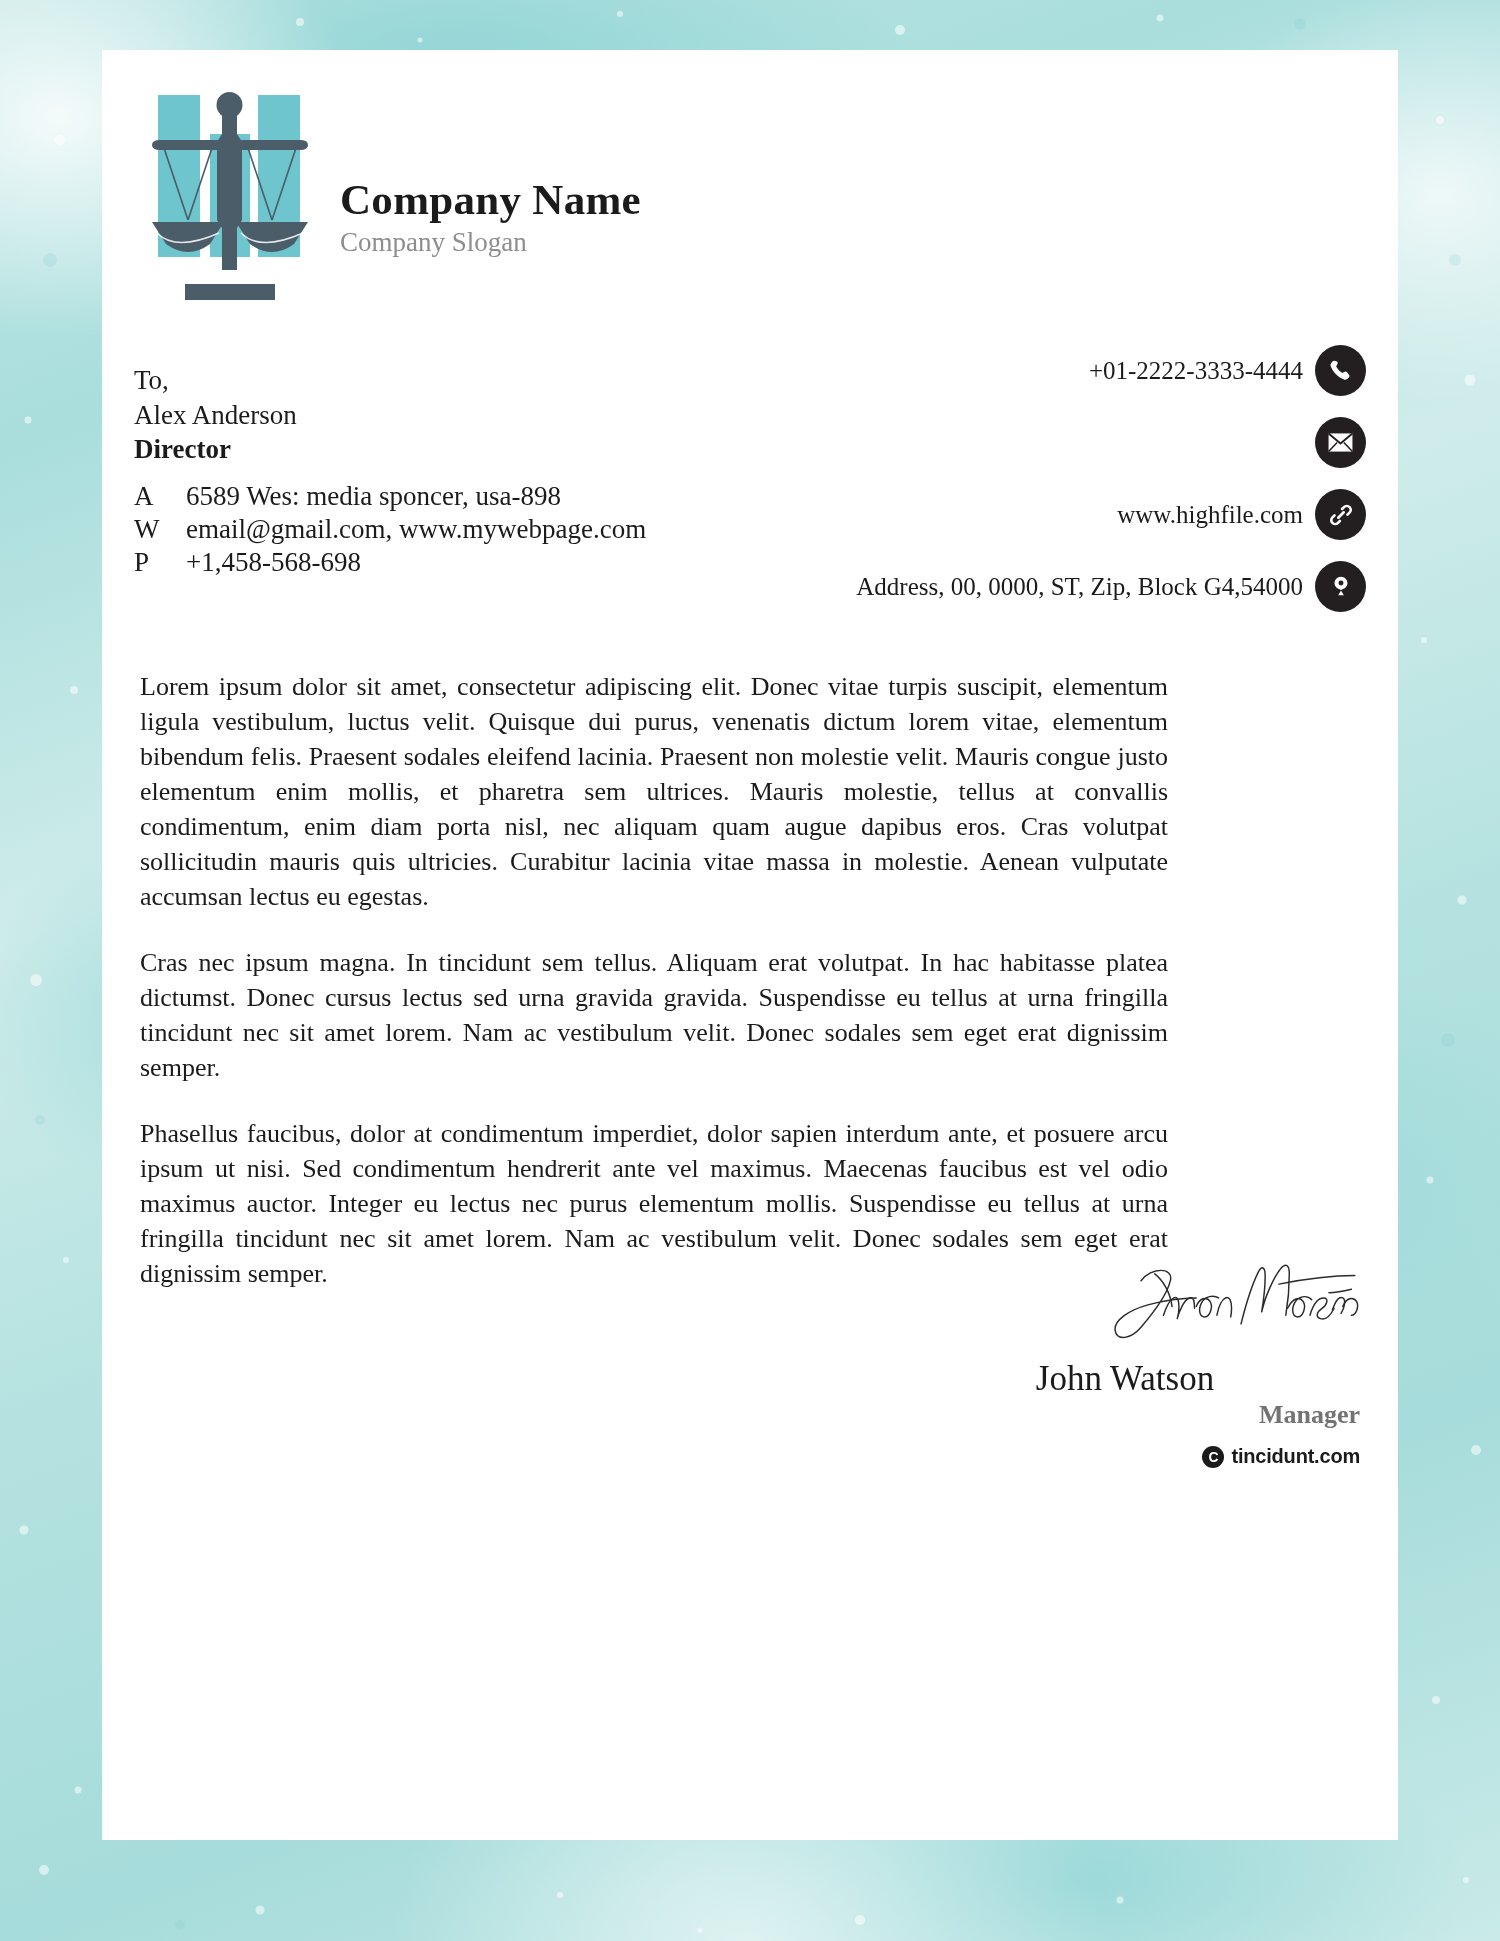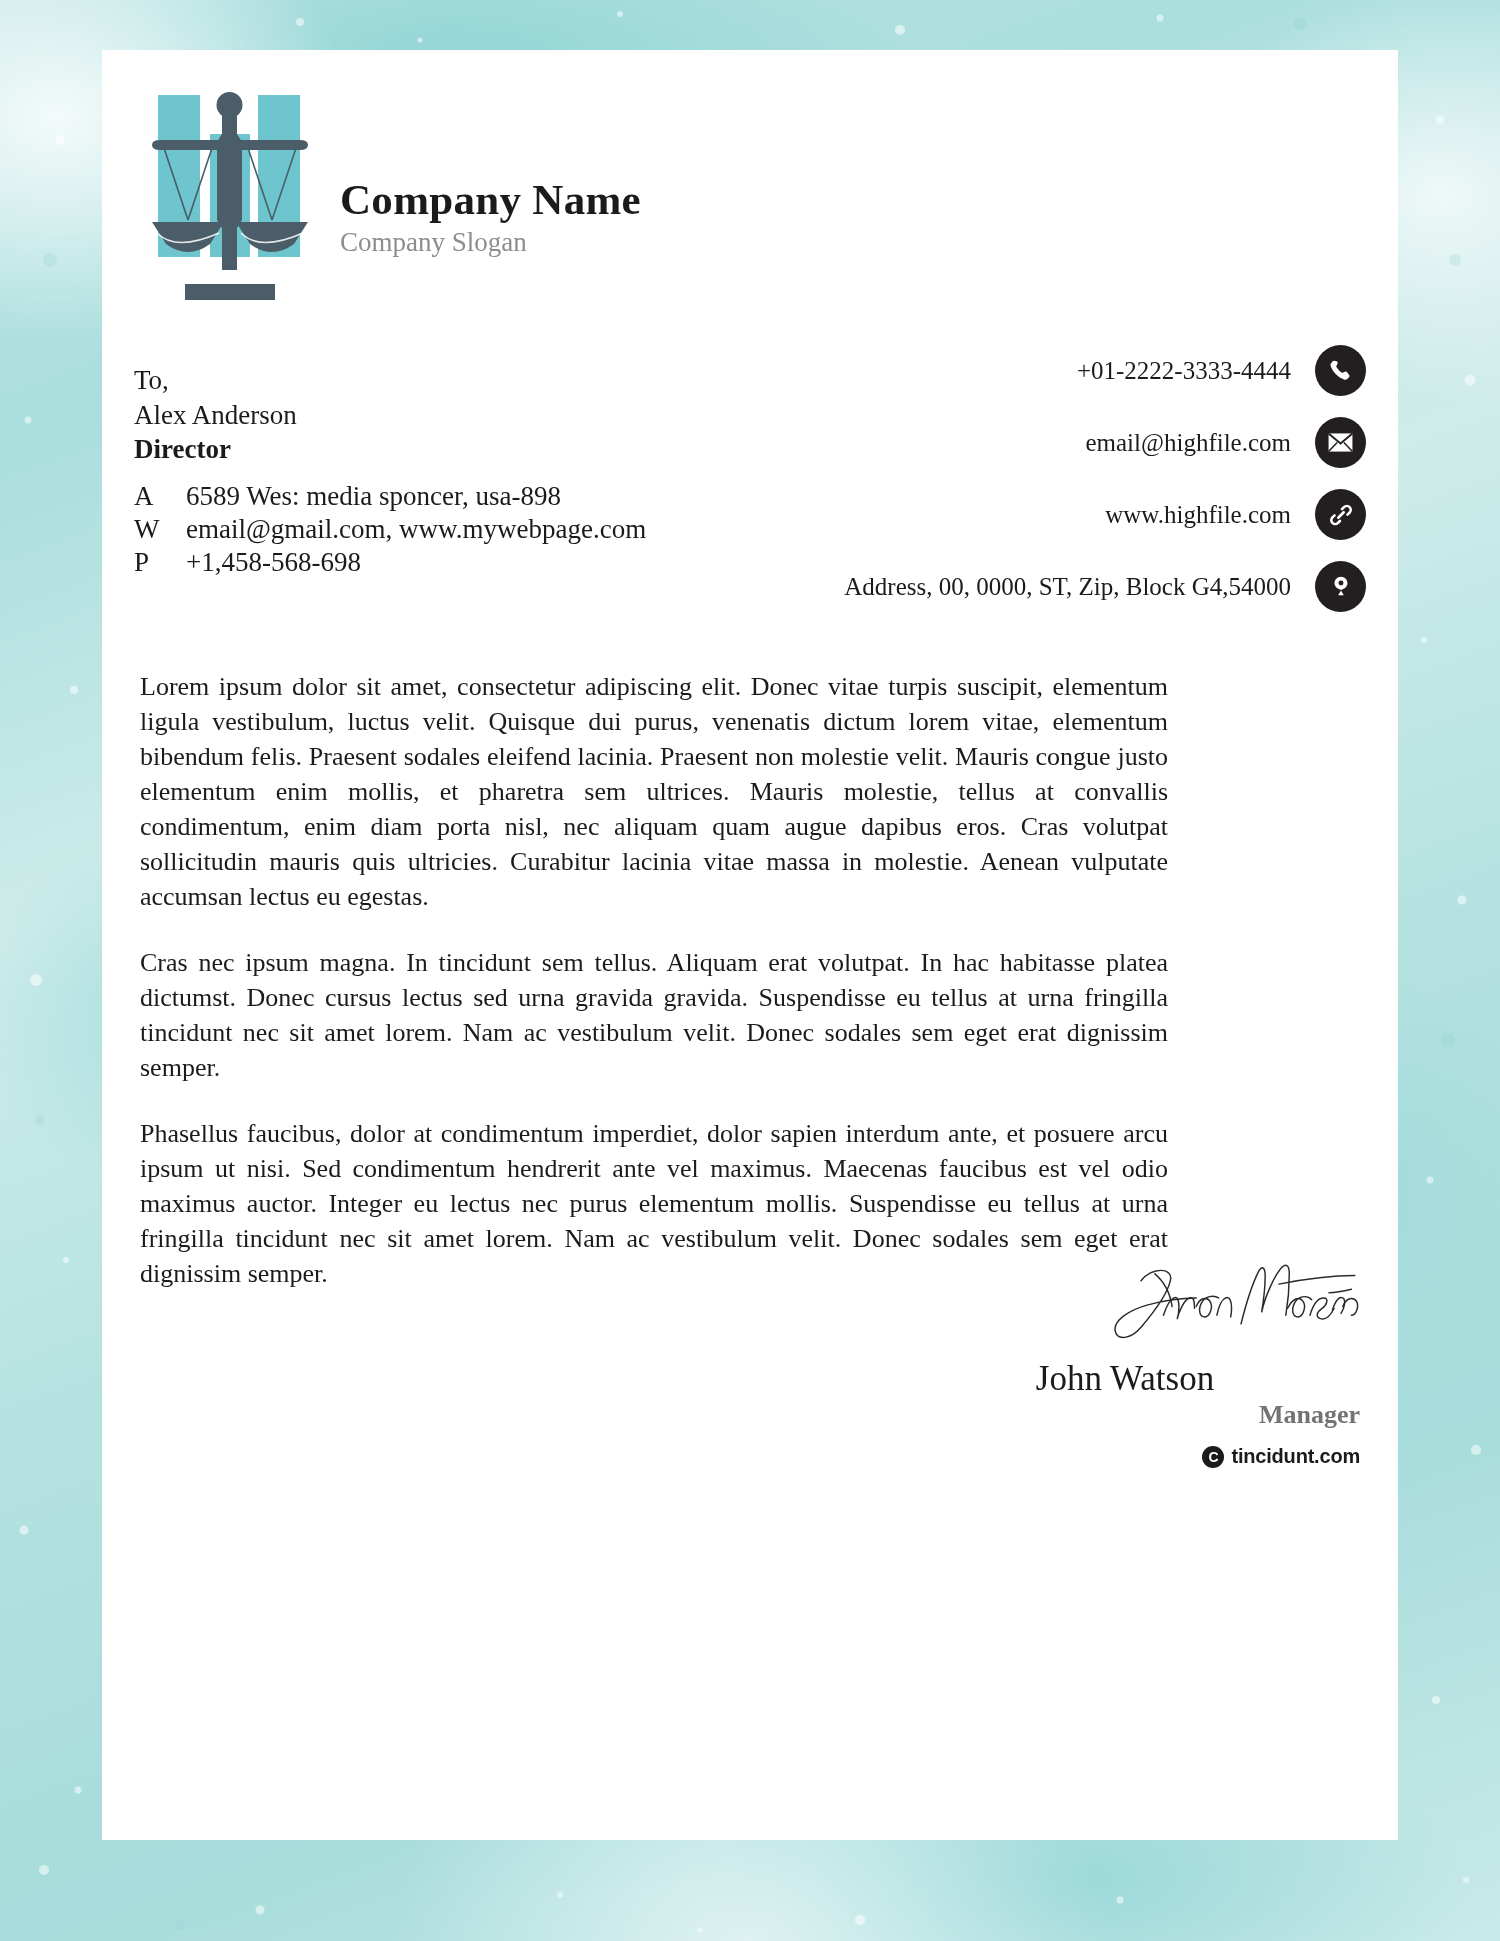--- a/index.html
+++ b/index.html
@@ -133,21 +133,21 @@
     display: flex;
     align-items: center;
     justify-content: flex-end;
     margin-bottom: 21px;
   }
   .contact-text {
     font-size: 25px;
     color: #1b1b1b;
     text-align: right;
     line-height: 1.25;
-    padding-right: 24px;
+    padding-right: 12px;
     flex: 1;
   }
   .contact-icon {
     width: 51px;
     height: 51px;
     flex: none;
     border-radius: 50%;
     background: #231f20;
     display: flex;
     align-items: center;
@@ -339,21 +339,20 @@
       <div class="contact-row">
         <div class="contact-text">+01-2222-3333-4444</div>
         <div class="contact-icon">
           <svg viewBox="0 0 24 24" width="26" height="26" fill="#ffffff">
             <path d="M6.6 2.8c-.7-.5-1.7-.4-2.3.3L3 4.6c-.7.8-.9 1.9-.5 2.9 1 2.6 2.7 5.2 4.9 7.4 2.2 2.2 4.8 3.9 7.4 4.9 1 .4 2.1.2 2.9-.5l1.5-1.3c.7-.6.8-1.6.3-2.3l-1.9-2.5c-.5-.6-1.3-.8-2-.5l-2 .9c-.3.1-.7.1-1-.2-1-.7-1.9-1.5-2.7-2.4-.8-.9-1.5-1.8-2.1-2.8-.2-.3-.2-.7 0-1l1-1.9c.3-.7.1-1.5-.4-2L6.6 2.8z"></path>
           </svg>
         </div>
       </div>
 
       <div class="contact-row">
-        <div class="contact-text">email@highfile.com</div>
         <div class="contact-icon">
           <svg viewBox="0 0 28 22" width="27" height="21">
             <rect x="1.5" y="1.5" width="25" height="19" fill="#ffffff"></rect>
             <path d="M1.5 1.5 L14 12 L26.5 1.5" fill="none" stroke="#231f20" stroke-width="2"></path>
             <path d="M1.5 20.5 L10.5 11 M26.5 20.5 L17.5 11" fill="none" stroke="#231f20" stroke-width="1.6"></path>
           </svg>
         </div>
       </div>
 
       <div class="contact-row">

